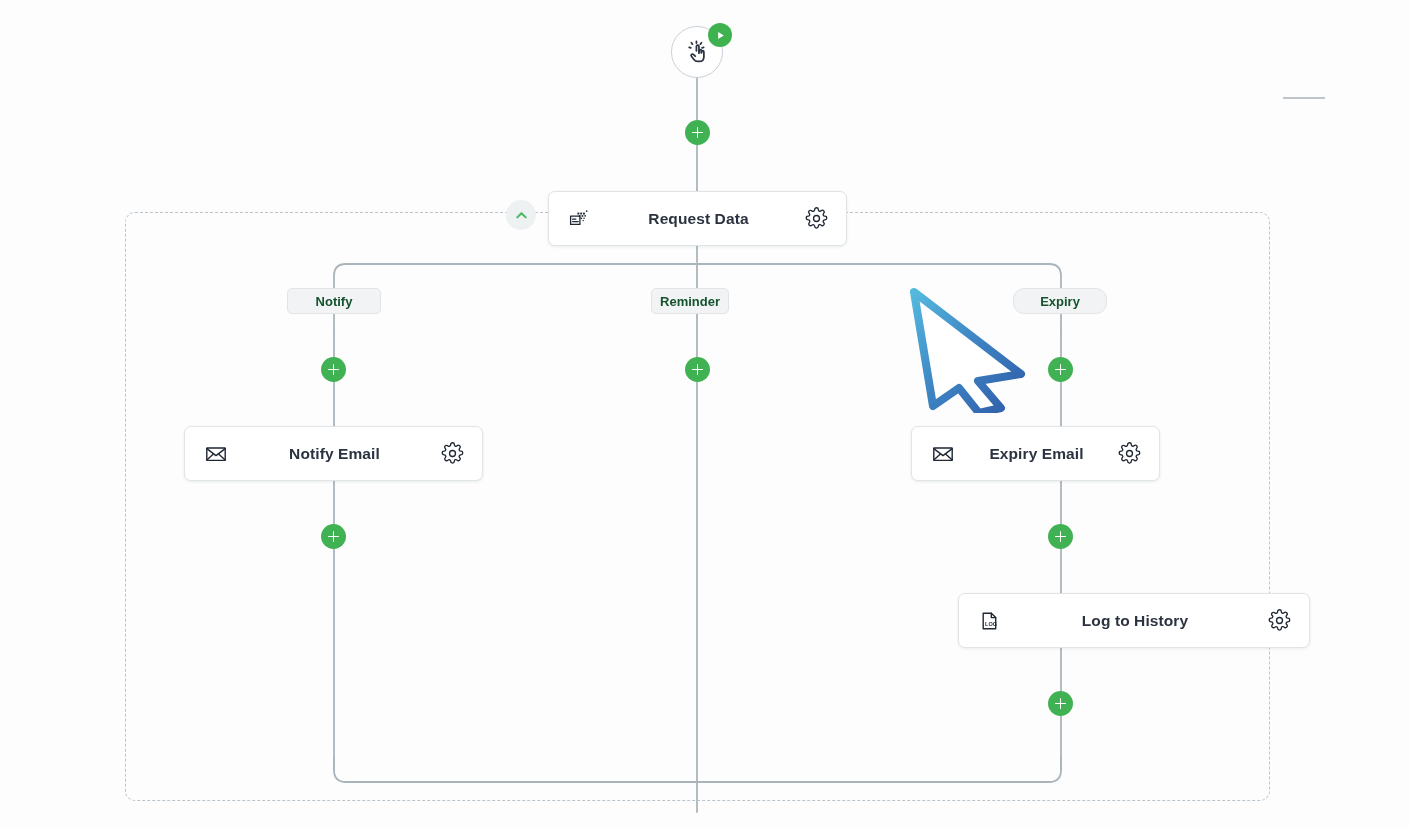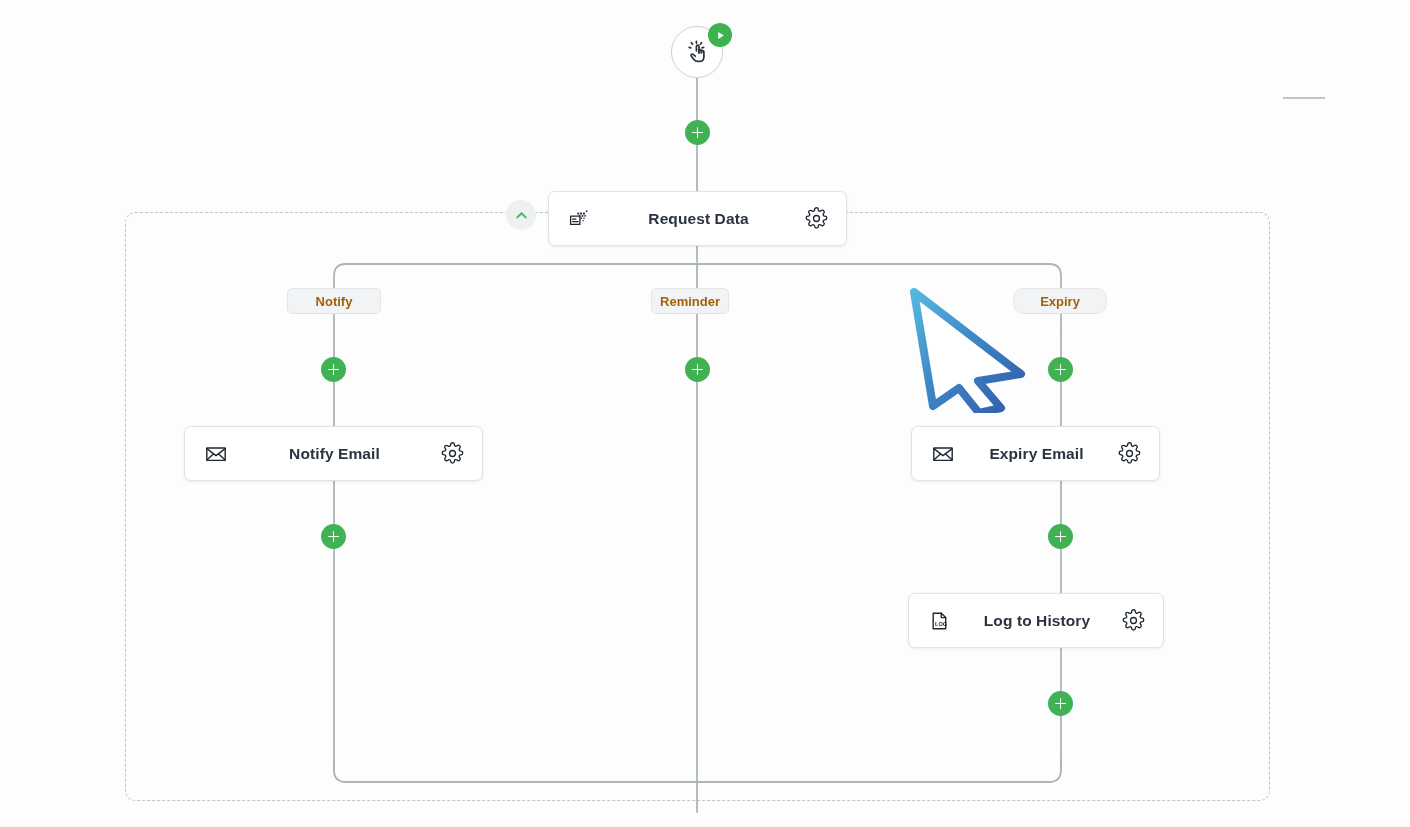--- a/index.html
+++ b/index.html
@@ -108,21 +108,21 @@
     height: 26px;
     border-radius: 5px;
     background: #f2f3f5;
     border: 1px solid #e2e5e8;
     box-sizing: border-box;
     display: flex;
     align-items: center;
     justify-content: center;
     font-size: 13px;
     font-weight: bold;
-    color: #a16207;
+    color: #14532d;
     padding: 0 14px;
   }
 
   
   .plus-btn {
     position: absolute;
     width: 25px;
     height: 25px;
     border-radius: 50%;
     background: #41b253;
@@ -291,21 +291,21 @@
       <svg width="23" height="23" viewBox="0 0 24 24" fill="none" stroke="#1f2733" stroke-width="1.4" stroke-linecap="round" stroke-linejoin="round">
         <circle cx="12" cy="12" r="3.1"></circle>
         <path d="M19.1 14.3a1.6 1.6 0 0 0 .3 1.8l.1.1a1.9 1.9 0 1 1-2.7 2.7l-.1-.1a1.6 1.6 0 0 0-1.8-.3 1.6 1.6 0 0 0-1 1.5v.2a1.9 1.9 0 1 1-3.8 0v-.1a1.6 1.6 0 0 0-1-1.5 1.6 1.6 0 0 0-1.8.3l-.1.1a1.9 1.9 0 1 1-2.7-2.7l.1-.1a1.6 1.6 0 0 0 .3-1.8 1.6 1.6 0 0 0-1.5-1h-.2a1.9 1.9 0 0 1 0-3.8h.1a1.6 1.6 0 0 0 1.5-1 1.6 1.6 0 0 0-.3-1.8l-.1-.1a1.9 1.9 0 1 1 2.7-2.7l.1.1a1.6 1.6 0 0 0 1.8.3h.1a1.6 1.6 0 0 0 1-1.5v-.2a1.9 1.9 0 0 1 3.8 0v.1a1.6 1.6 0 0 0 1 1.5 1.6 1.6 0 0 0 1.8-.3l.1-.1a1.9 1.9 0 1 1 2.7 2.7l-.1.1a1.6 1.6 0 0 0-.3 1.8v.1a1.6 1.6 0 0 0 1.5 1h.2a1.9 1.9 0 0 1 0 3.8h-.1a1.6 1.6 0 0 0-1.5 1z"></path>
       </svg>
     </span>
   </div>
 
   <div class="plus-btn" style="left:321px; top:524px;"></div>
   <div class="plus-btn" style="left:1048px; top:524px;"></div>
 
-  <div class="node" style="left:908px; top:593px; width:256px; height:55px;gap:20px;">
+  <div class="node" style="left:958px; top:593px; width:352px; height:55px;gap:20px;">
     <span class="node-icon">
       <svg width="24" height="24" viewBox="0 0 24 24" fill="none" stroke="#1f2733" stroke-width="1.4" stroke-linecap="round" stroke-linejoin="round">
         <path d="M5.2 4.2h8.1l4.4 4.4v11.2H5.2z"></path>
         <path d="M13.3 4.2v4.4h4.4"></path>
         <text x="7.0" y="17.0" font-family="'Liberation Sans', sans-serif" font-size="5.6" font-weight="bold" fill="#1f2733" stroke="none">LOG</text>
       </svg>
     </span>
     <span class="node-title">Log to History</span>
     <span class="node-gear">
       <svg width="23" height="23" viewBox="0 0 24 24" fill="none" stroke="#1f2733" stroke-width="1.4" stroke-linecap="round" stroke-linejoin="round">

